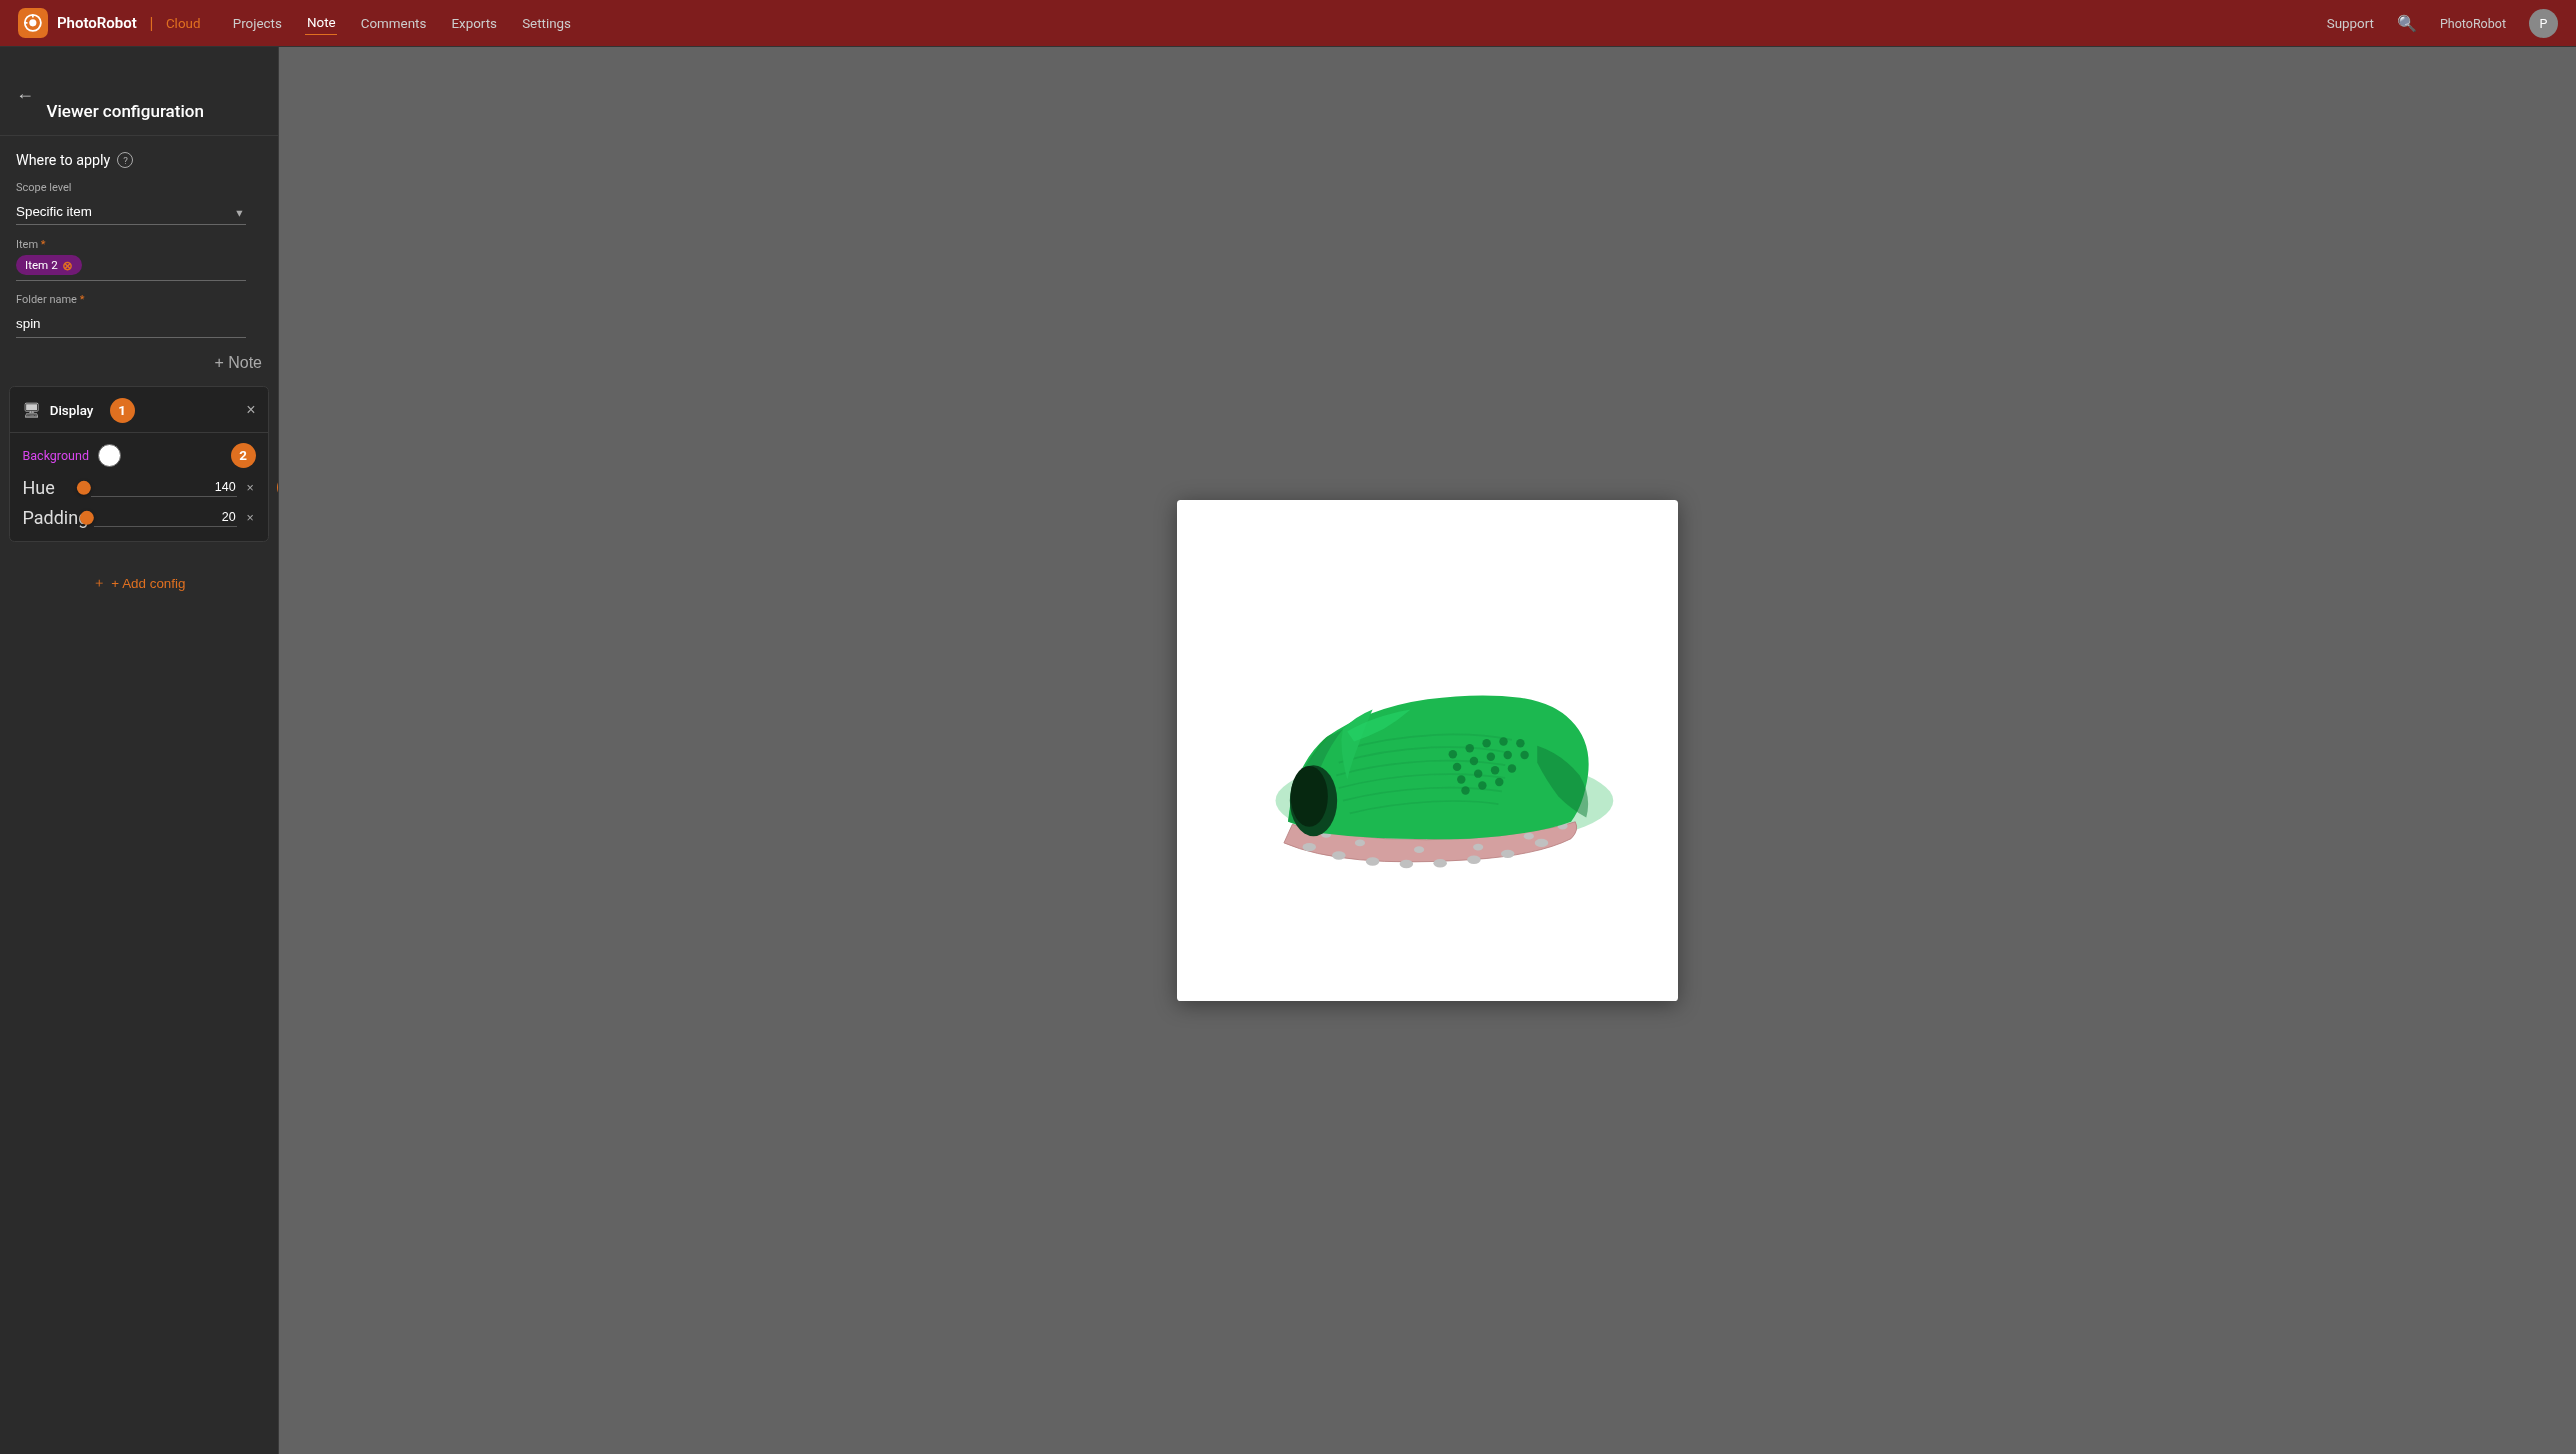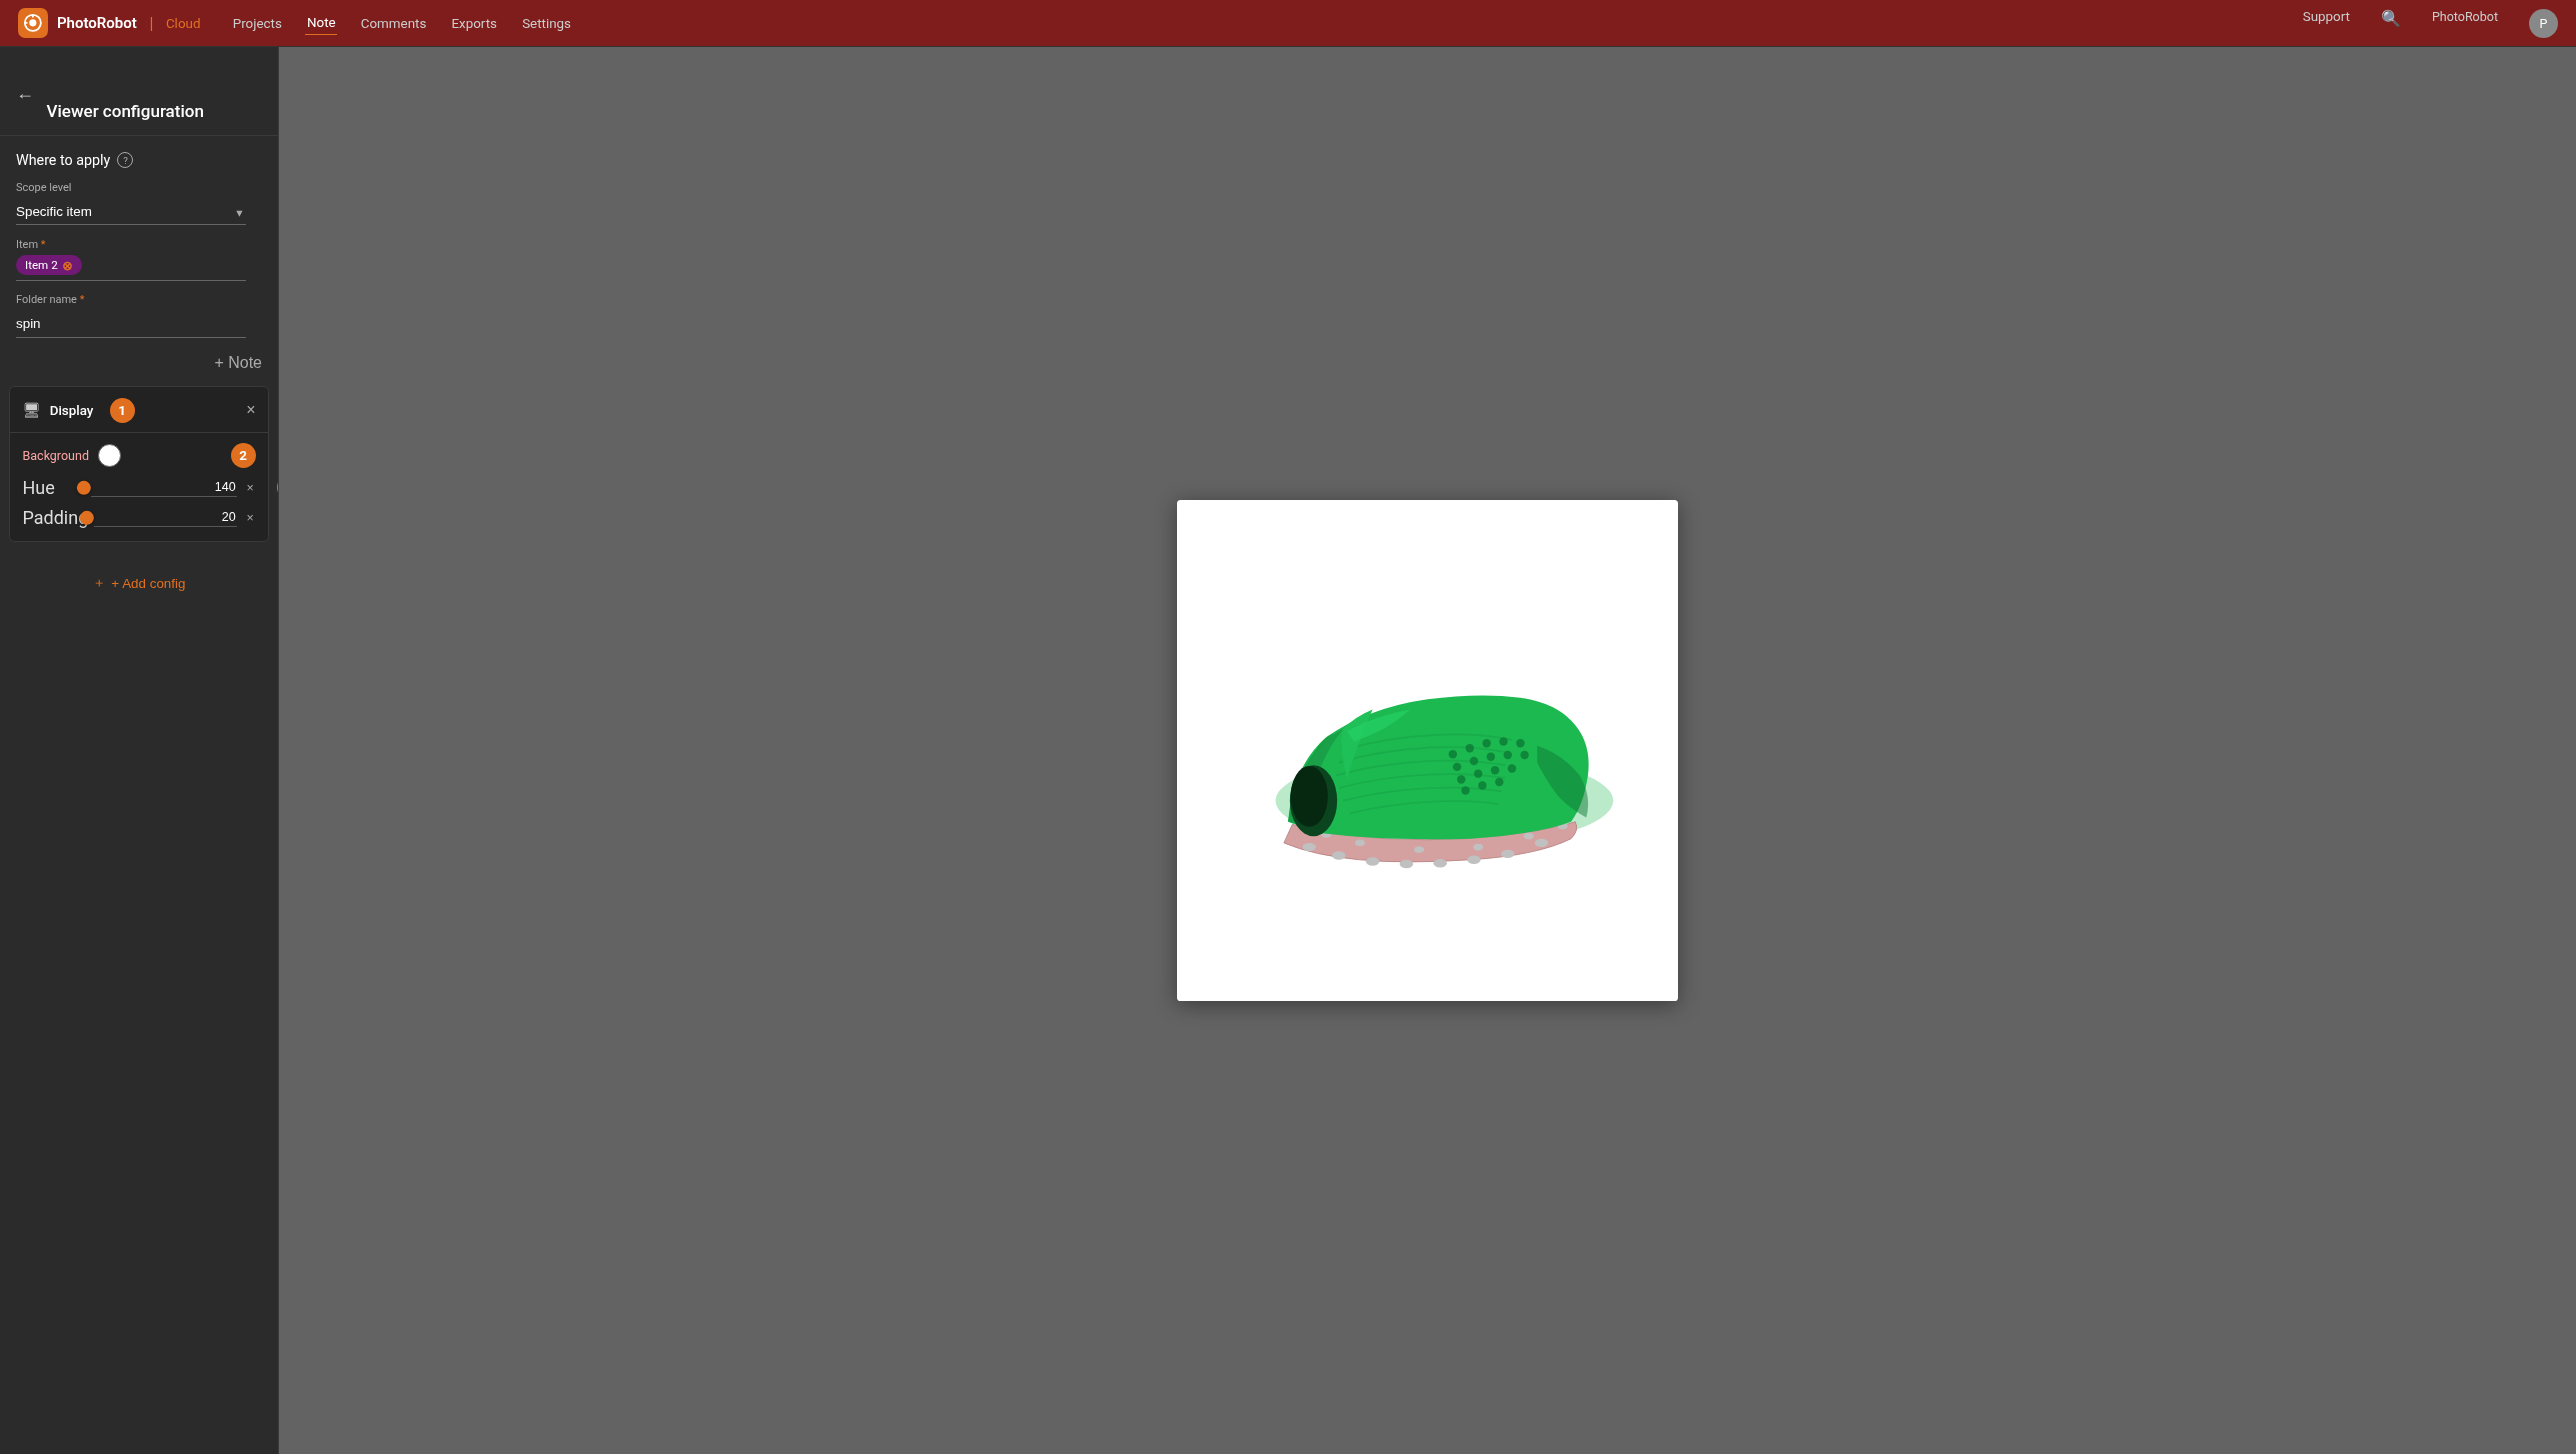--- a/index.html
+++ b/index.html
@@ -60,21 +60,22 @@
       padding: 3.6px 1.8px;
       text-decoration: none;
     }
     .nav-item.active {
       color: #fff;
       border-bottom: 1.8px solid #e07020;
     }
     .nav-right {
       margin-left: auto;
       display: flex;
-      gap: 31px;
+      align-items: center;
+      gap: 23px;
     }
     .support-link {
       color: #ccc;
       font-size: 13.4px;
       cursor: pointer;
     }
     .search-icon-nav {
       color: #ccc;
       font-size: 16px;
       cursor: pointer;
@@ -298,21 +299,21 @@
     
     .config-row {
       display: flex;
       align-items: center;
       padding: 10.7px 12.5px 0 12.5px;
       gap: 9px;
       position: relative;
     }
     .config-row-label {
       font-size: 12.5px;
-      color: #fca5a5;
+      color: #d946ef;
       min-width: 63px;
     }
 
     
     .color-swatch {
       width: 23px;
       height: 23px;
       border-radius: 50%;
       border: 1.8px solid #666;
       background: #fff;

